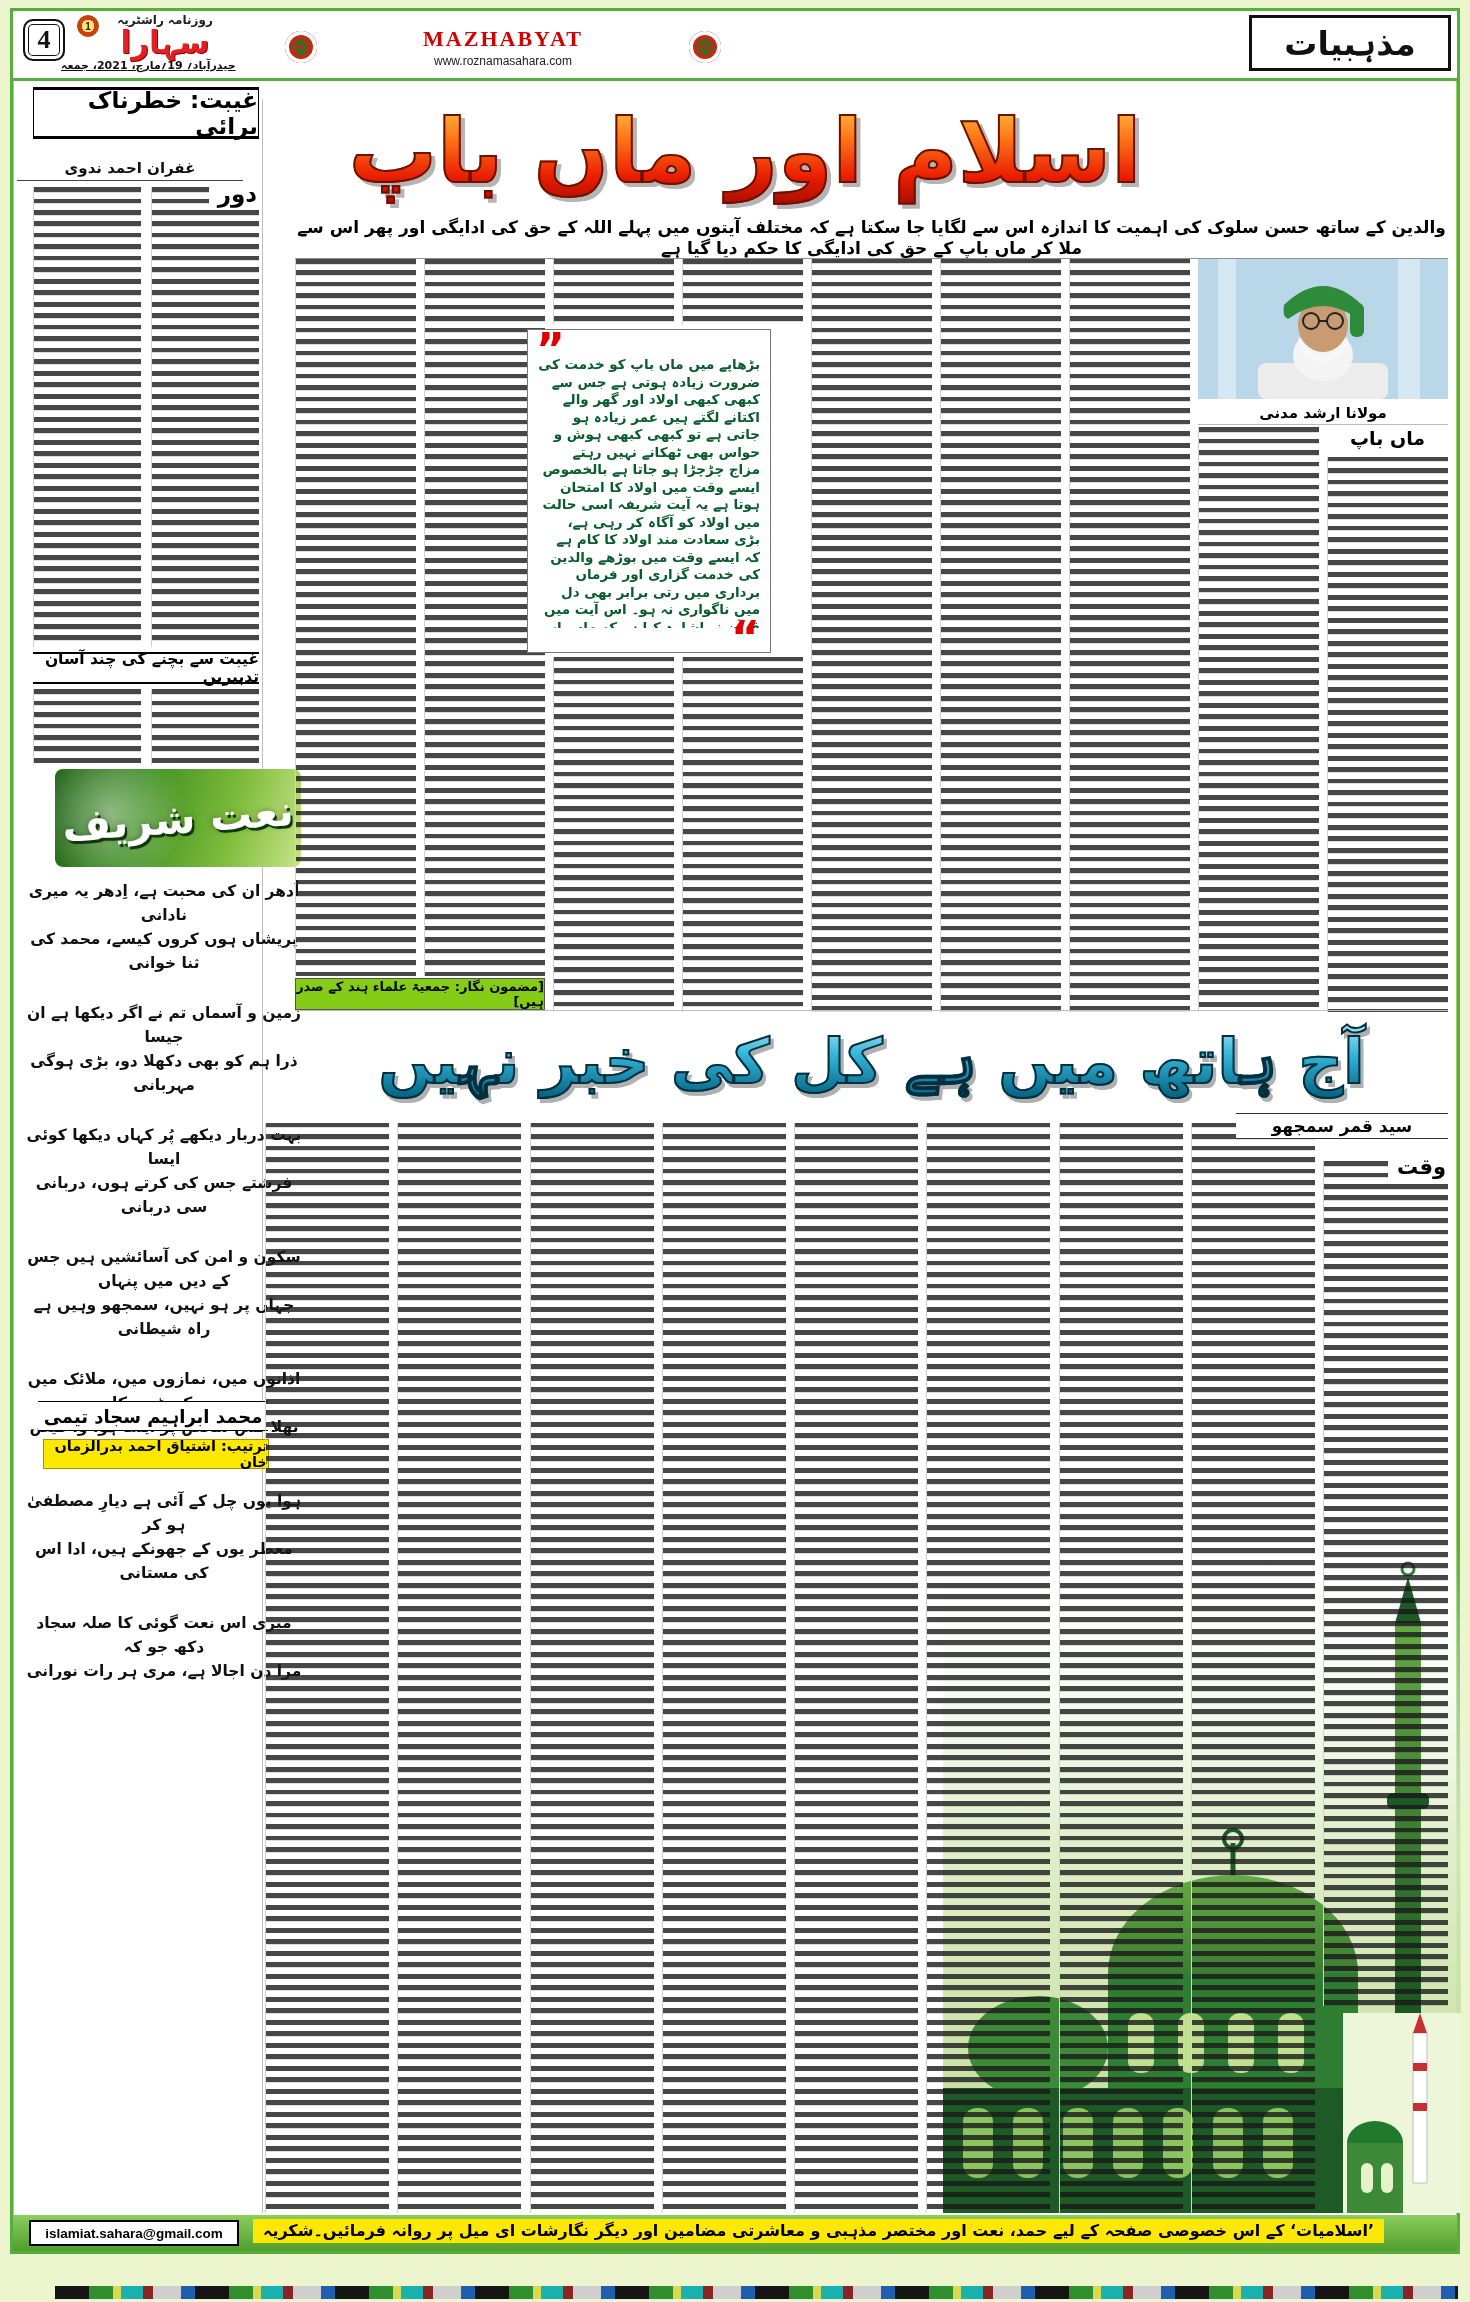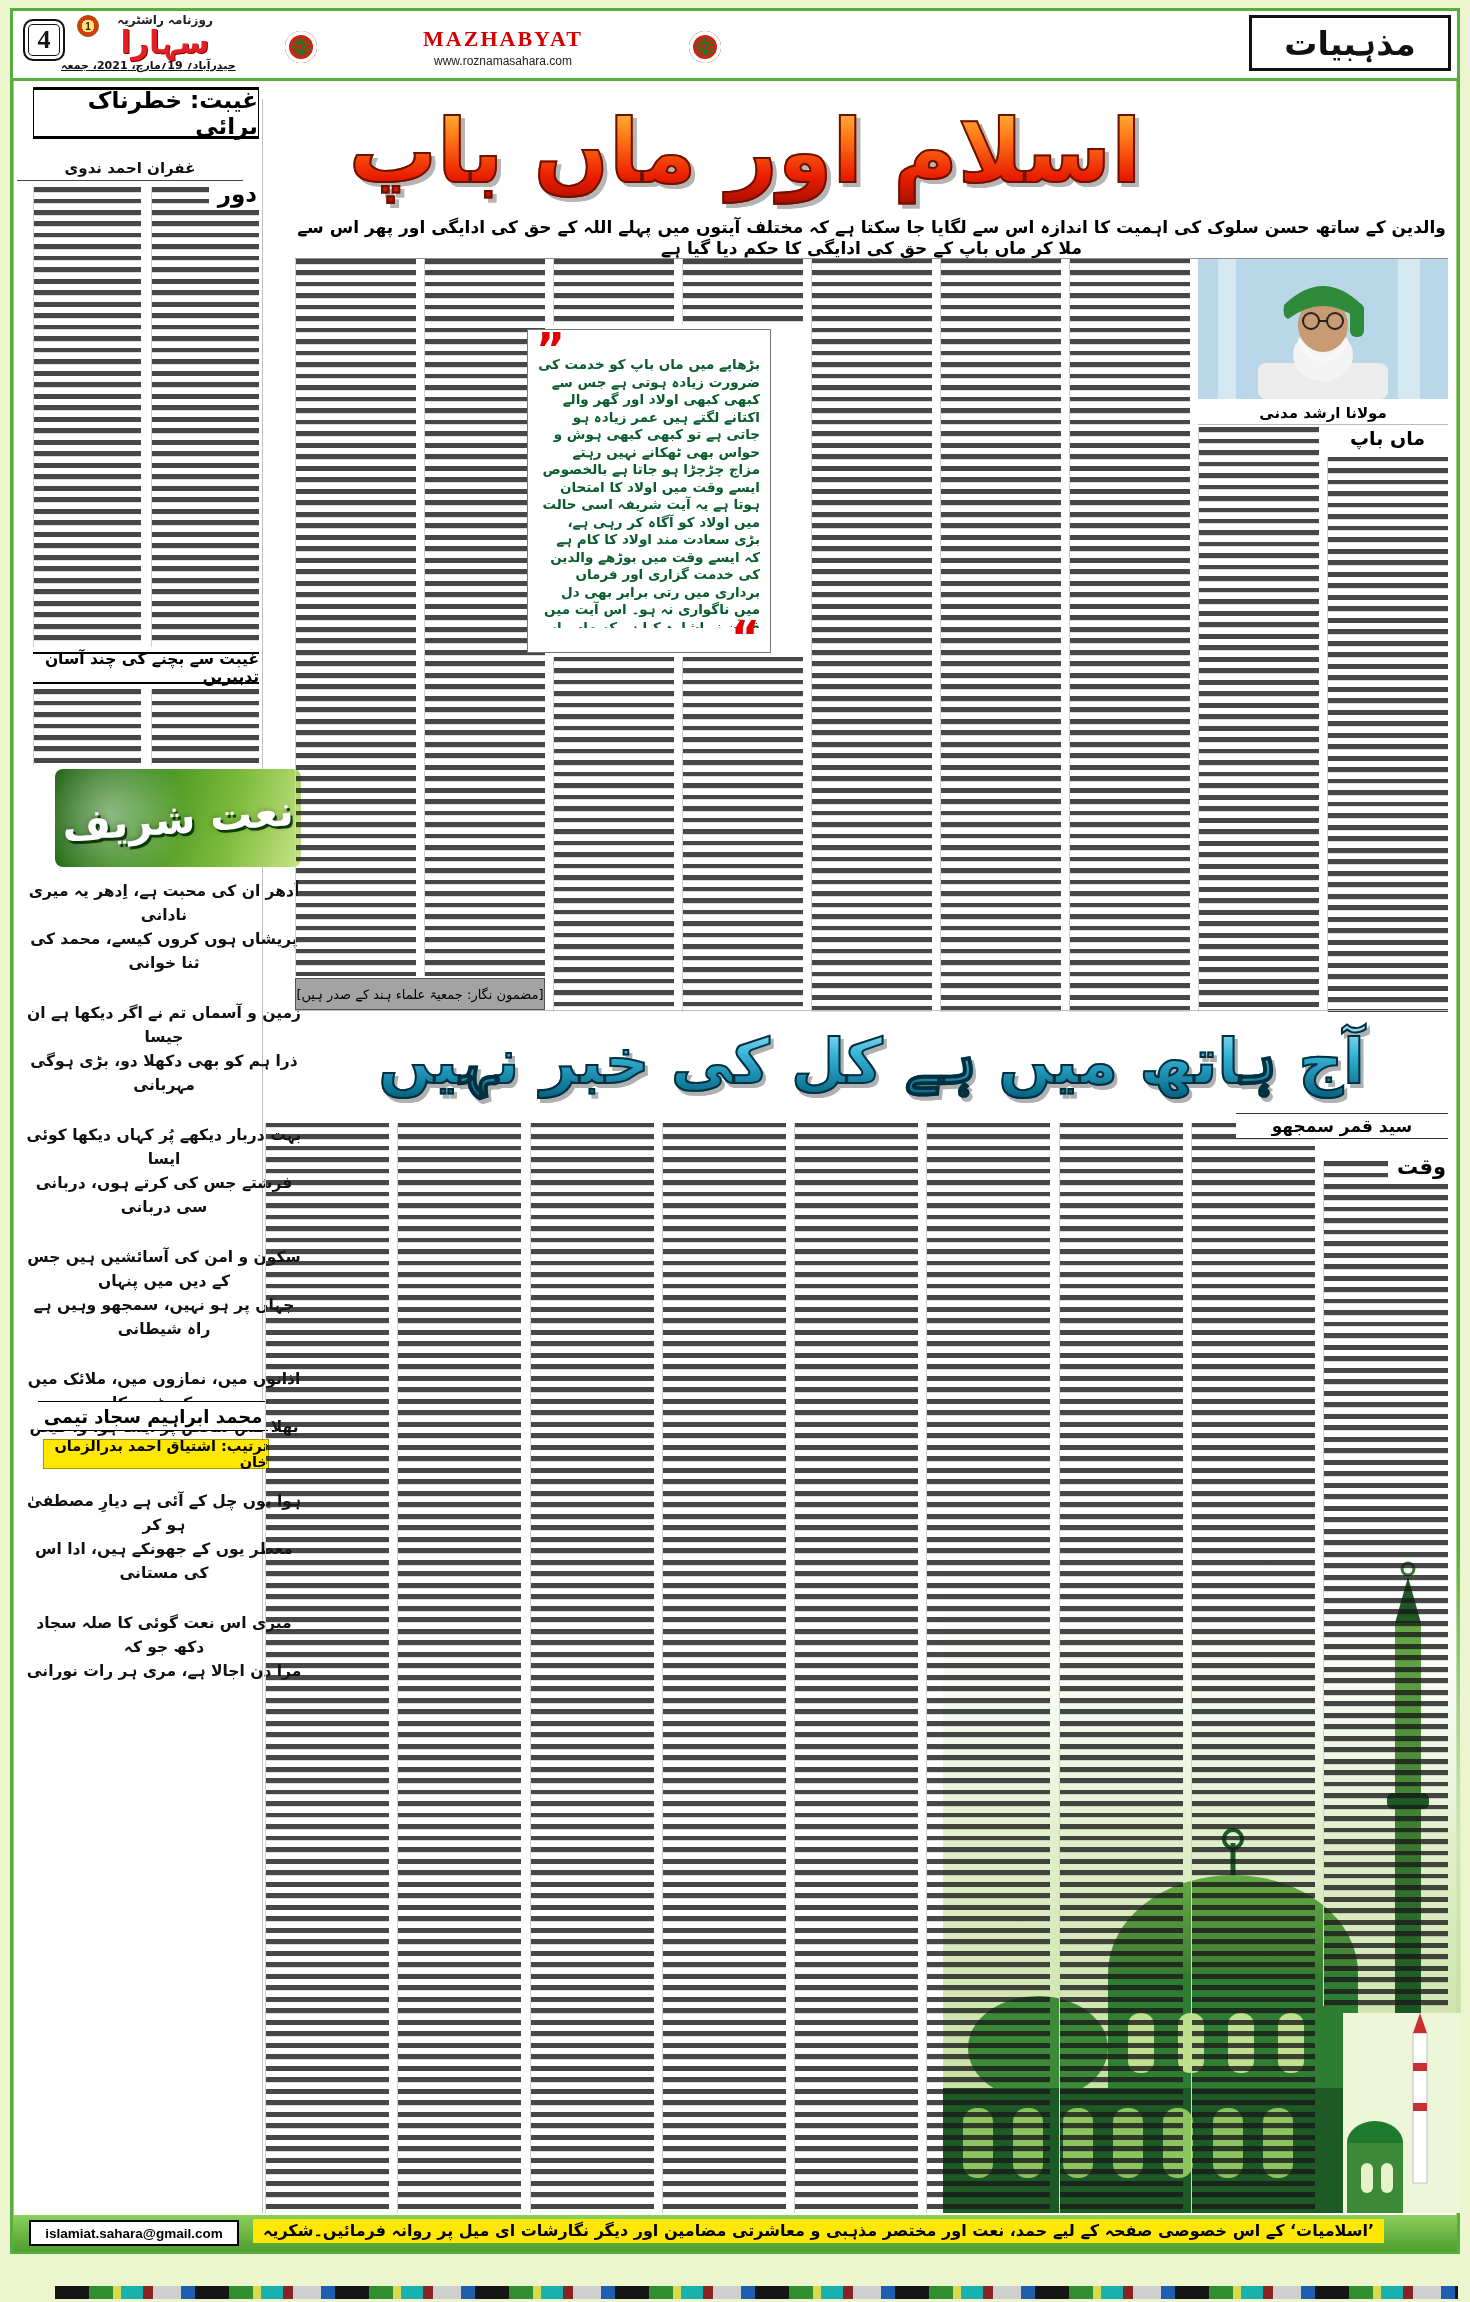--- a/index.html
+++ b/index.html
@@ -90,22 +90,22 @@
   
   .pullquote{border:1px solid #777;background:#fff;padding:26px 10px 24px 10px;z-index:3;}
   .pq-text{direction:rtl;text-align:right;color:#0a5c2d;font-weight:700;
            font-size:13.5px;line-height:17.5px;height:100%;overflow:hidden;}
   .pq-open{position:absolute;top:-2px;left:8px;color:#e10000;font-size:44px;font-weight:800;line-height:44px;}
   .pq-close{position:absolute;bottom:-8px;right:10px;color:#e10000;font-size:44px;font-weight:800;line-height:44px;}
 
   .caption{display:flex;align-items:center;justify-content:center;background:#fff;
            font-size:15px;font-weight:800;color:#000;border-bottom:1px solid #bbb;}
   .sec-head{direction:rtl;text-align:center;font-size:19px;font-weight:800;color:#000;background:#fff;z-index:2;}
-  .note-box{border:1px solid #555;background:#a3a3a3;display:flex;align-items:center;justify-content:center;
-            font-size:13px;font-weight:normal;color:#000;direction:rtl;z-index:2;}
+  .note-box{border:1px solid #555;background:#84cc16;display:flex;align-items:center;justify-content:center;
+            font-size:13px;font-weight:bold;color:#000;direction:rtl;z-index:2;}
   .author2{border-top:1px solid #333;border-bottom:1px solid #333;background:#fff;
            display:flex;align-items:center;justify-content:center;
            font-size:17px;font-weight:800;color:#000;z-index:3;}
 
   .vrule{border-left:1px solid #bfbfbf;}
   .hrule{border-top:1px solid #bfbfbf;}
 
   
   .footer{position:absolute;left:0;right:0;bottom:0;height:36px;
           background:linear-gradient(#8ccf5d,#4f9e2e);}

